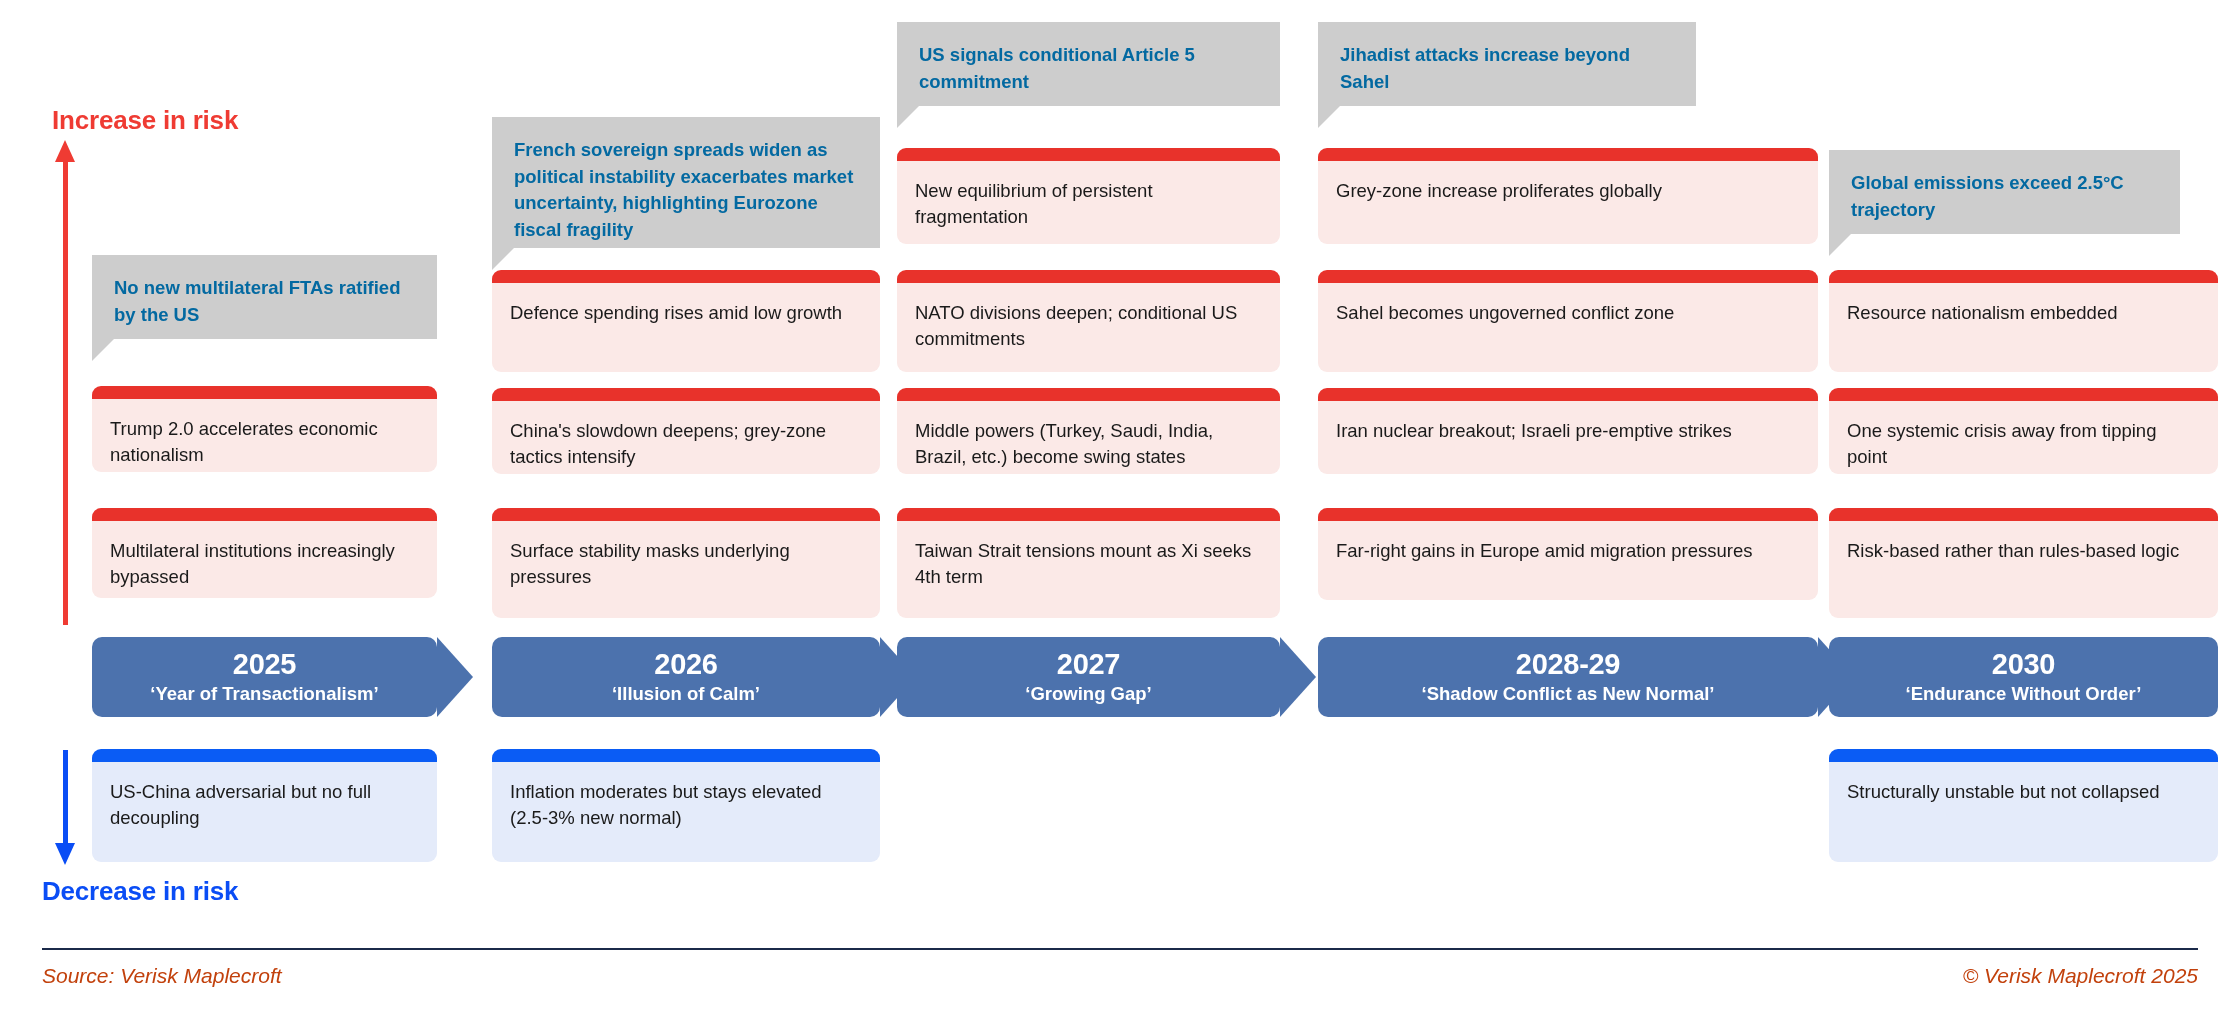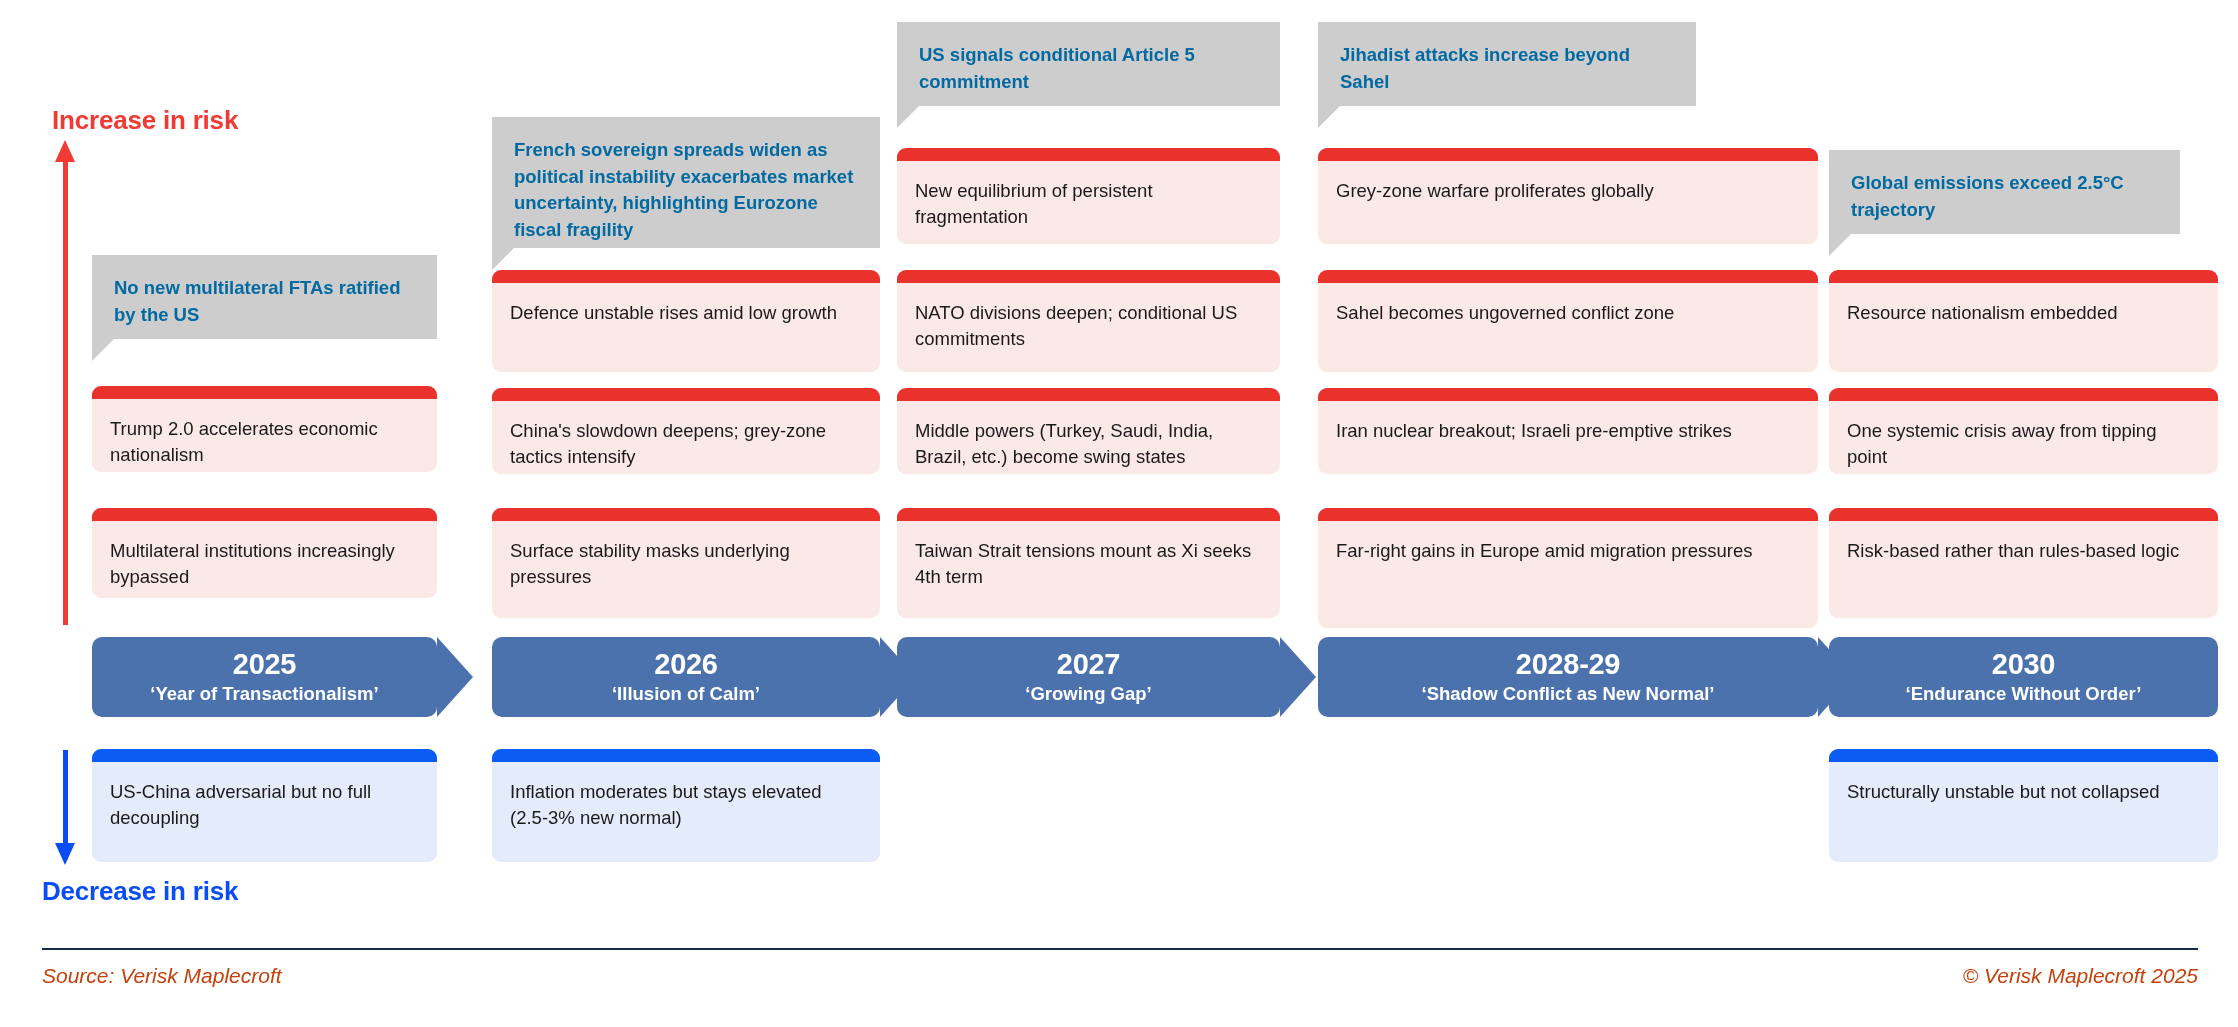--- a/index.html
+++ b/index.html
@@ -202,21 +202,21 @@
 
   <div class="column">
 
     <div class="signpost" style="left:492px; top:117px; width:388px; height:131px;">
       <div class="sp-text">French sovereign spreads widen as political instability exacerbates market uncertainty, highlighting Eurozone fiscal fragility</div>
       <div class="tail"></div>
     </div>
 
     <div class="card risk-up" style="left:492px; top:270px; width:388px; height:102px;">
       <div class="bar"></div>
-      <div class="body">Defence unstable rises amid low growth</div>
+      <div class="body">Defence spending rises amid low growth</div>
     </div>
 
     <div class="card risk-up" style="left:492px; top:388px; width:388px; height:86px;">
       <div class="bar"></div>
       <div class="body">China's slowdown deepens; grey-zone tactics intensify</div>
     </div>
 
     <div class="card risk-up" style="left:492px; top:508px; width:388px; height:110px;">
       <div class="bar"></div>
       <div class="body">Surface stability masks underlying pressures</div>
@@ -274,34 +274,34 @@
 
   <div class="column">
 
     <div class="signpost" style="left:1318px; top:22px; width:378px; height:84px;">
       <div class="sp-text">Jihadist attacks increase beyond Sahel</div>
       <div class="tail"></div>
     </div>
 
     <div class="card risk-up" style="left:1318px; top:148px; width:500px; height:96px;">
       <div class="bar"></div>
-      <div class="body">Grey-zone warfare proliferates globally</div>
+      <div class="body">Grey-zone increase proliferates globally</div>
     </div>
 
     <div class="card risk-up" style="left:1318px; top:270px; width:500px; height:102px;">
       <div class="bar"></div>
       <div class="body">Sahel becomes ungoverned conflict zone</div>
     </div>
 
     <div class="card risk-up" style="left:1318px; top:388px; width:500px; height:86px;">
       <div class="bar"></div>
       <div class="body">Iran nuclear breakout; Israeli pre-emptive strikes</div>
     </div>
 
-    <div class="card risk-up" style="left:1318px; top:508px; width:500px; height:120px;">
+    <div class="card risk-up" style="left:1318px; top:508px; width:500px; height:92px;">
       <div class="bar"></div>
       <div class="body">Far-right gains in Europe amid migration pressures</div>
     </div>
 
     <div class="yearbar" style="left:1318px; top:637px; width:500px;">
       <div class="rect">
         <div class="y-num">2028-29</div>
         <div class="y-sub">‘Shadow Conflict as New Normal’</div>
       </div>
       <div class="tip"></div>

